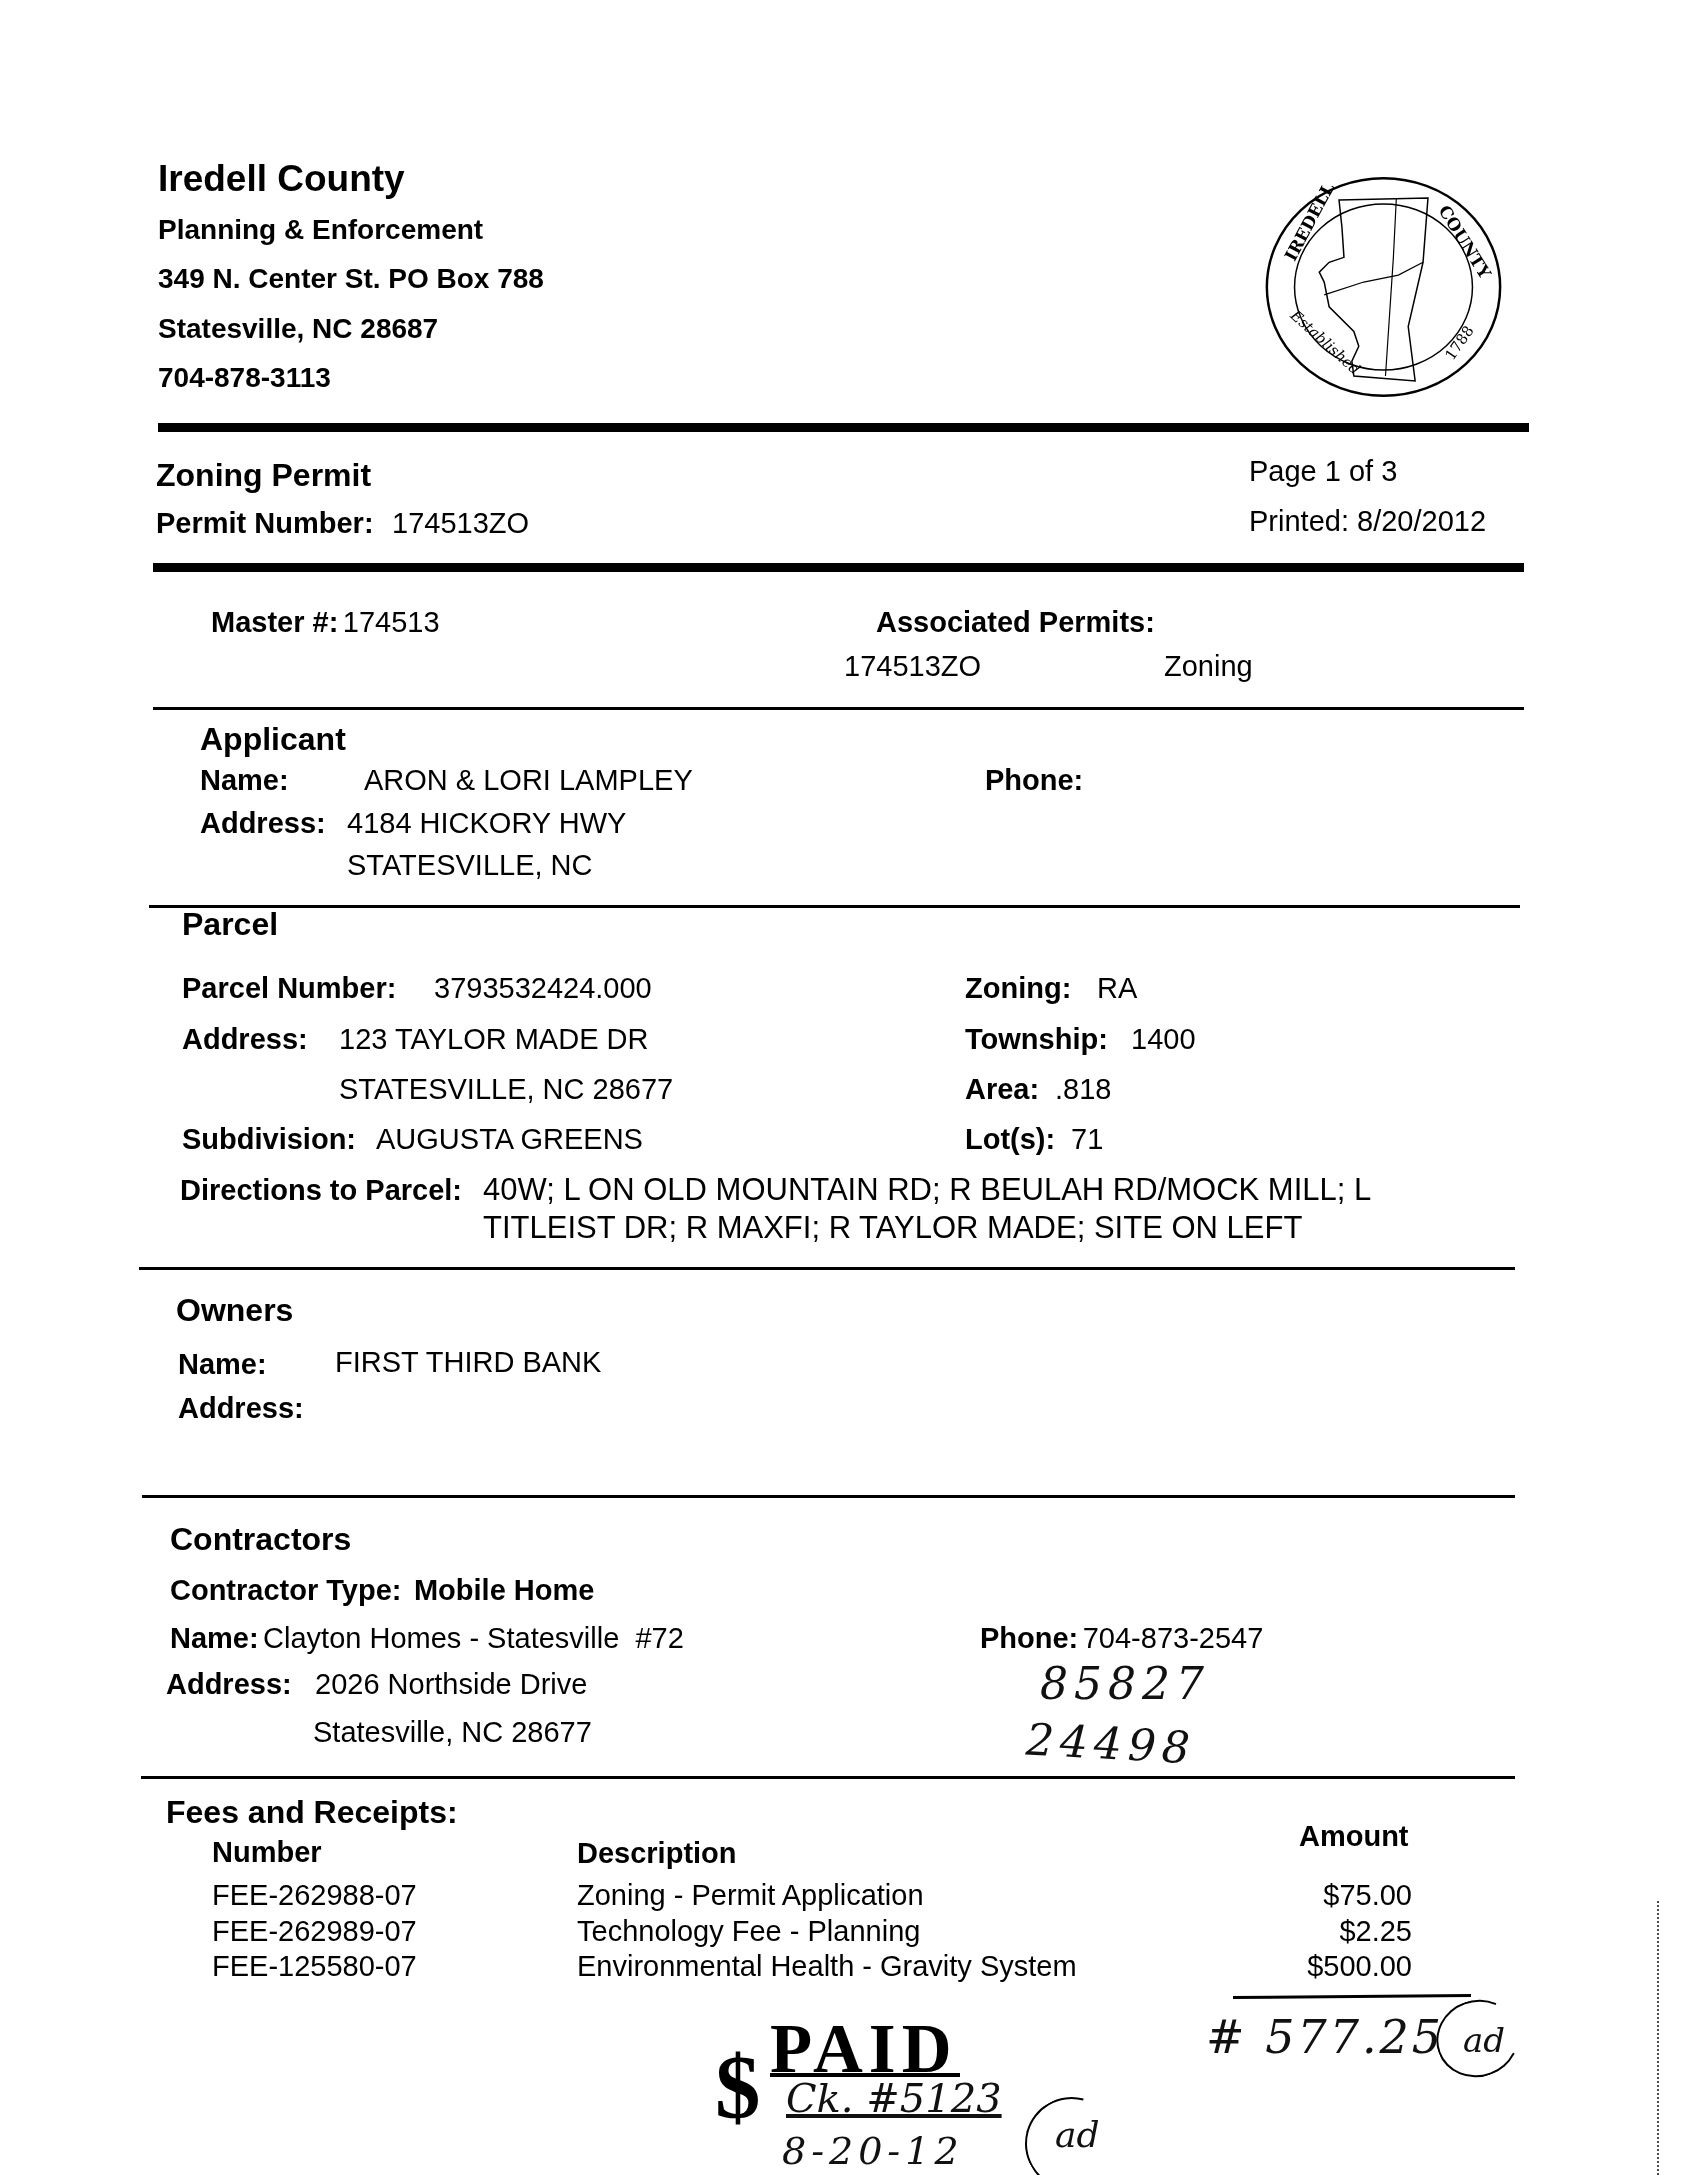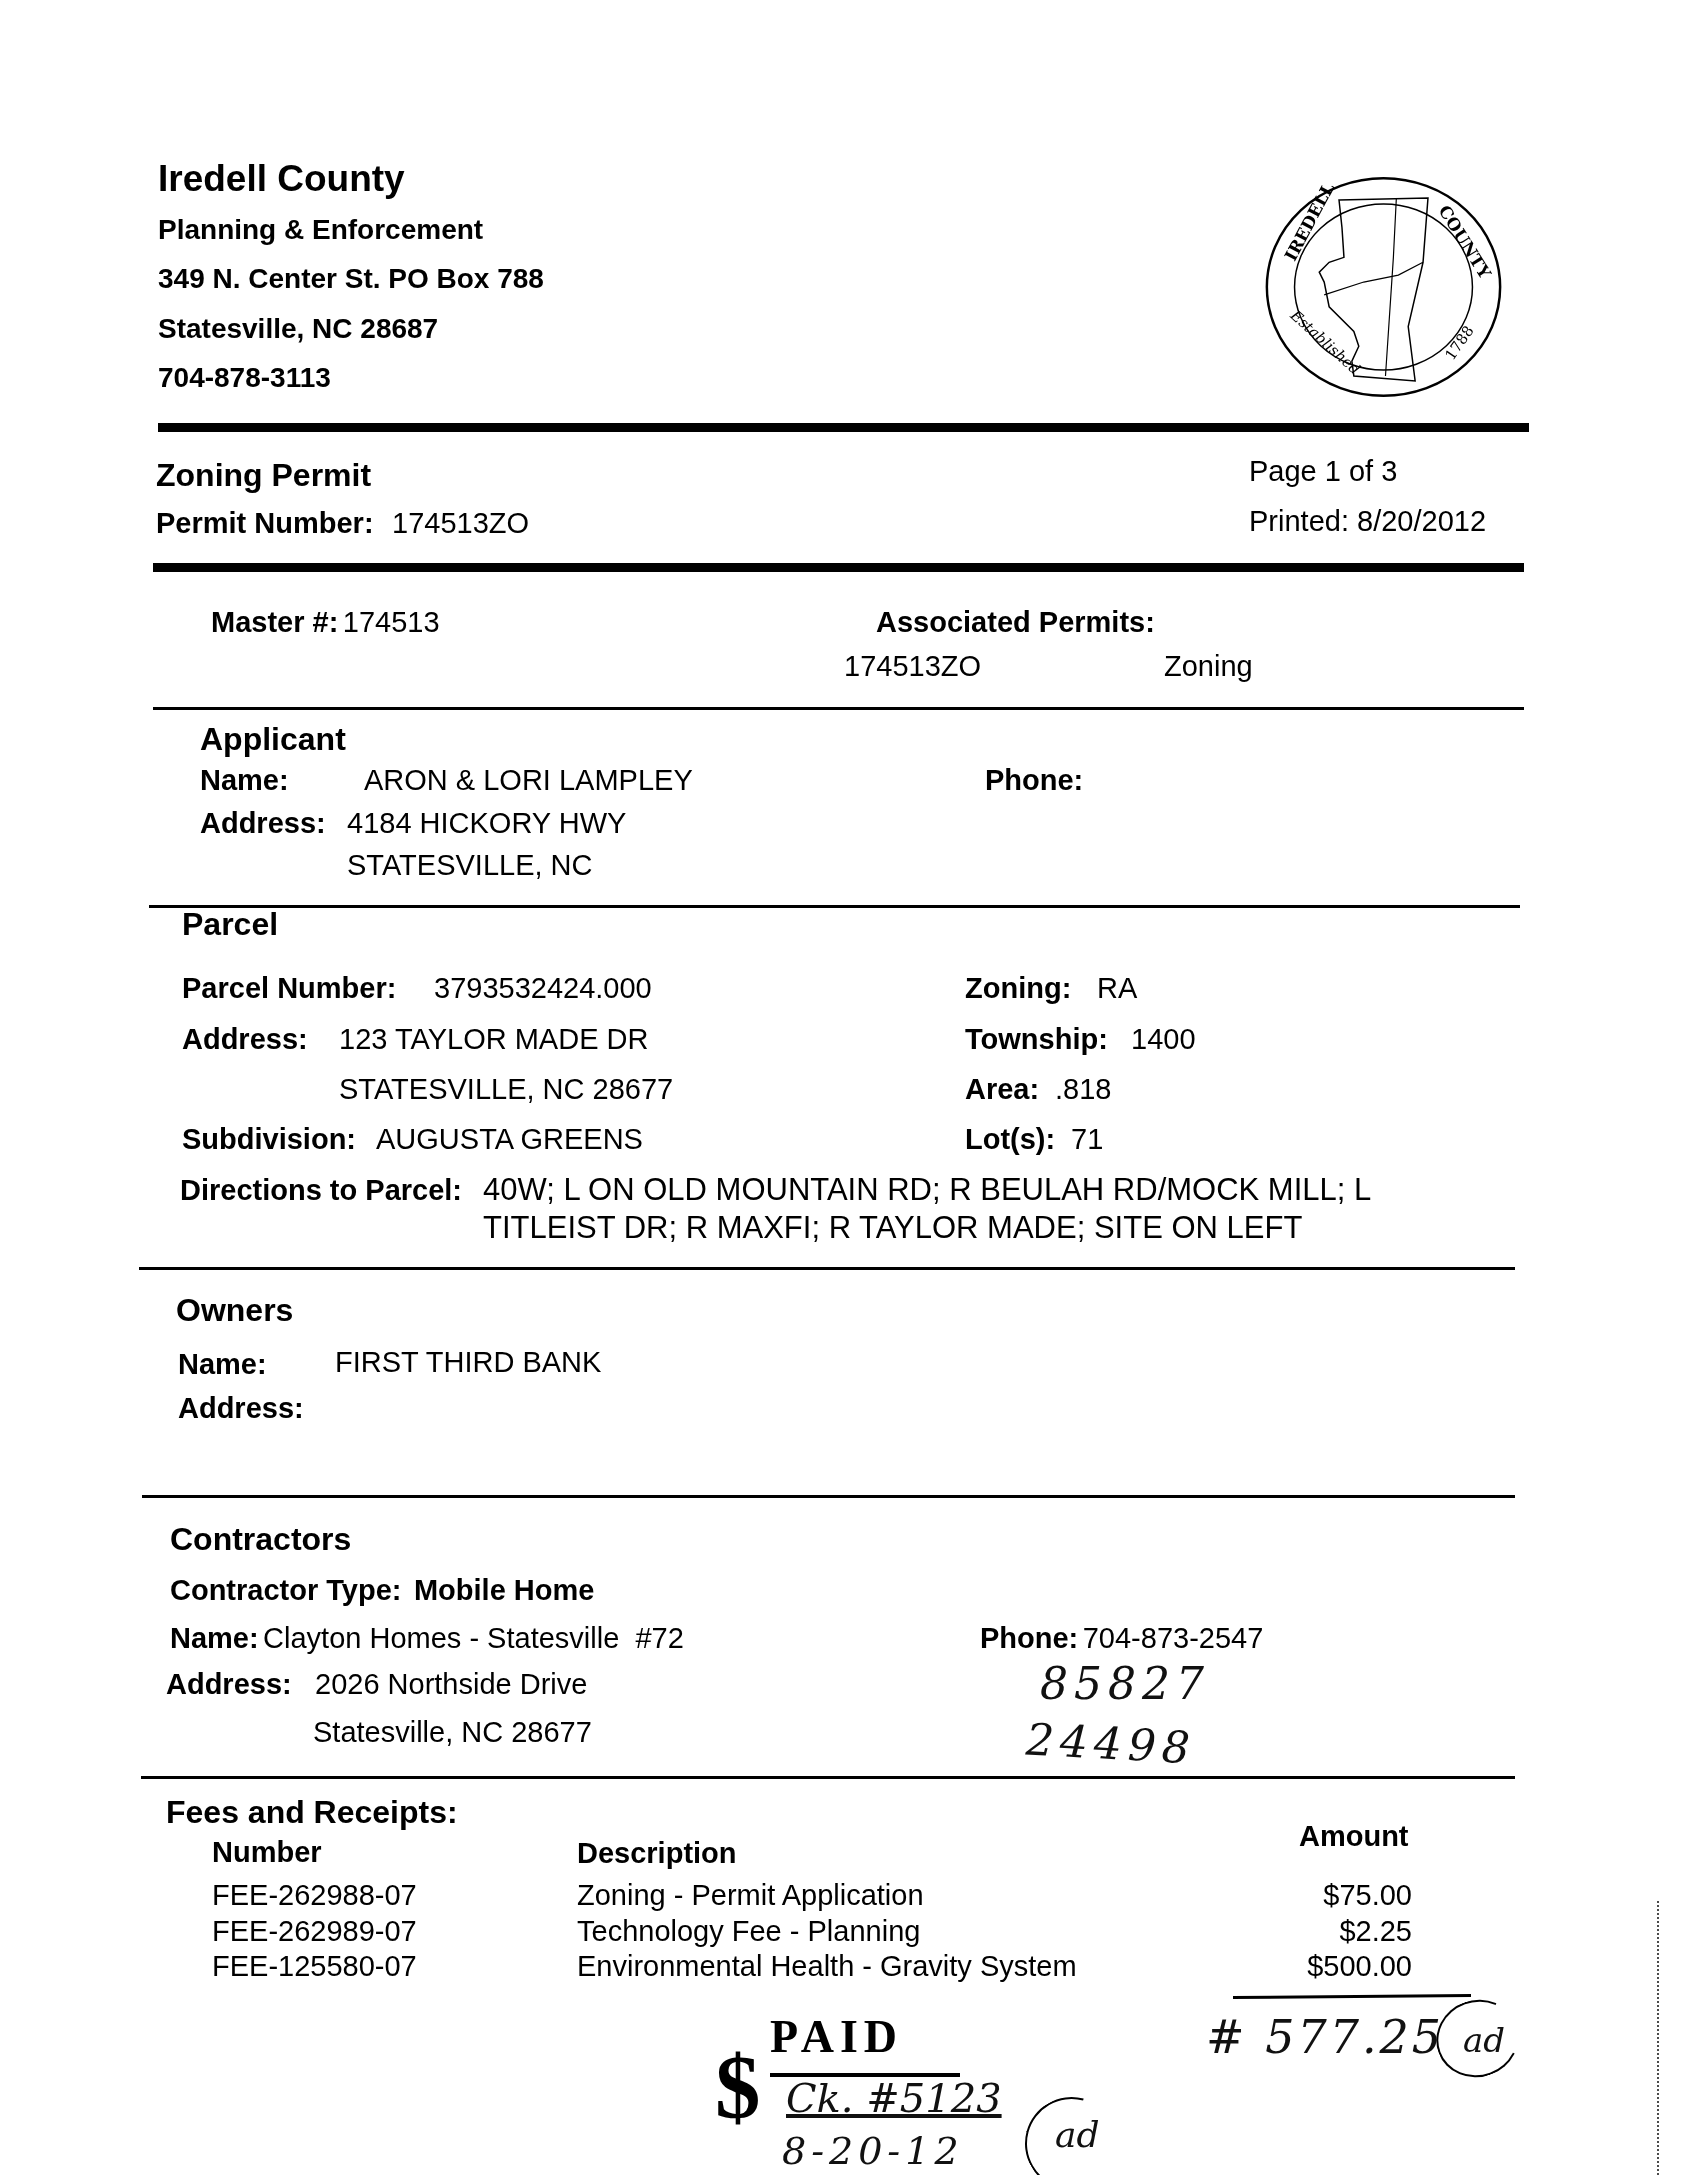--- a/index.html
+++ b/index.html
@@ -14,21 +14,21 @@
     .lbl { font-size: 29px; font-weight: bold; }
     .val { font-size: 29px; font-weight: normal; }
     .txt { font-size: 29px; }
     .rule-thick { position: absolute; height: 9px; background: #000; }
     .rule { position: absolute; height: 3px; background: #000; }
     .hand { font-family: "DejaVu Serif", serif; font-style: italic; color: #111; }
     .seal { position: absolute; left: 1255px; top: 168px; width: 257px; height: 238px; }
     .scan-edge { position: absolute; left: 1657px; top: 1901px; width: 1px; height: 274px;
       border-left: 2px dotted #000; opacity: 0.7; }
     .stamp-dollar { font-family: "Liberation Serif", serif; font-weight: bold; font-size: 91px; }
-    .stamp-paid { font-family: "Liberation Serif", serif; font-weight: bold; font-size: 46px; letter-spacing: 6px; }
+    .stamp-paid { font-family: "Liberation Serif", serif; font-weight: bold; font-size: 69px; letter-spacing: 6px; }
     .right { text-align: right; }
   </style>
 </head>
 <body>
 
 <div class="abs org-title" style="left:158px; top:158px;">Iredell County</div>
 <div class="abs org-line" style="left:158px; top:214px;">Planning &amp; Enforcement</div>
 <div class="abs org-line" style="left:158px; top:263px;">349 N. Center St.  PO Box 788</div>
 <div class="abs org-line" style="left:158px; top:313px;">Statesville, NC 28687</div>
 <div class="abs org-line" style="left:158px; top:362px;">704-878-3113</div>

